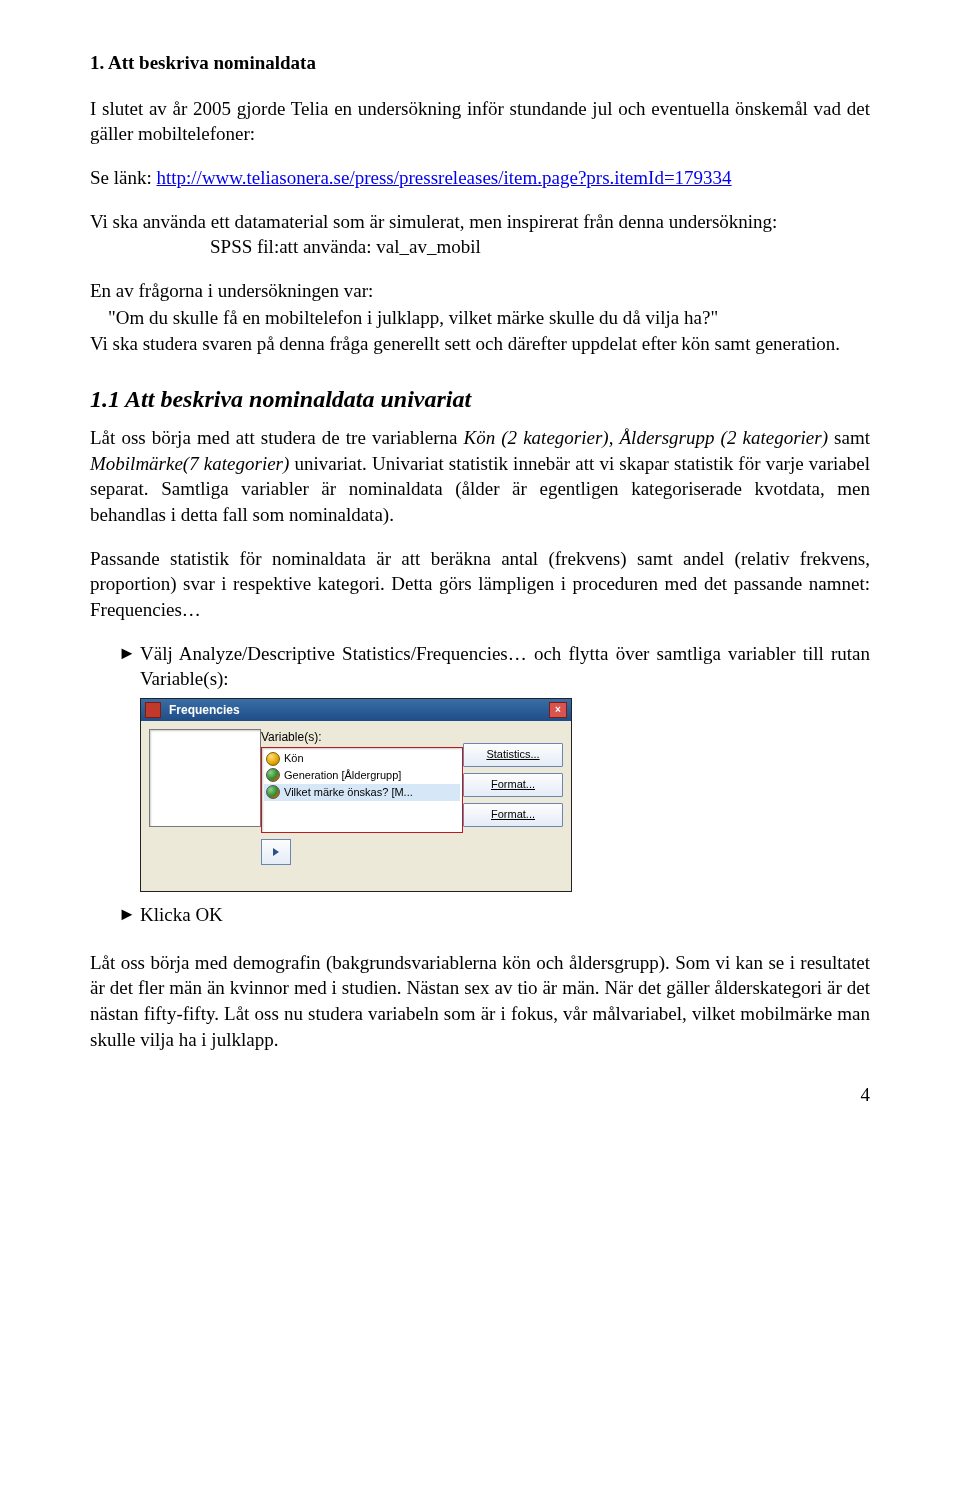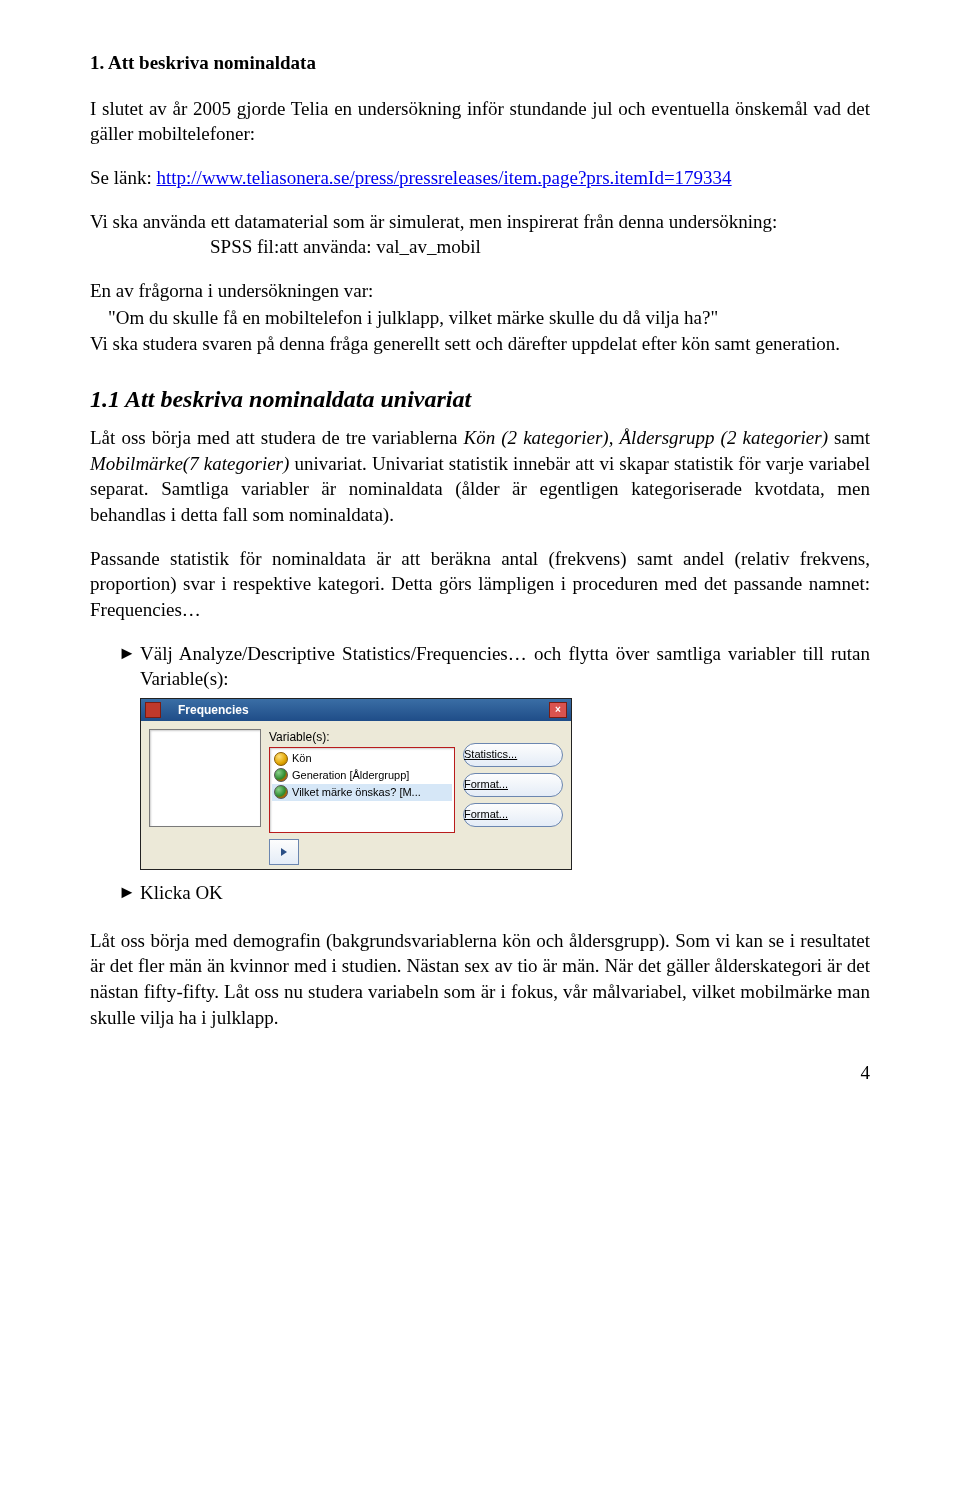--- a/index.html
+++ b/index.html
@@ -75,43 +75,43 @@
     justify-content: space-between;
     height: 22px;
     padding: 0 4px;
     background: linear-gradient(#3a6ea5, #1f4d88);
     color: #fff;
     font-weight: bold;
   }
   .titlebar-left {
     display: flex;
     align-items: center;
-    gap: 17px;
+    gap: 8px;
   }
   .ticon {
     width: 14px;
     height: 14px;
     background: #c0392b;
     border: 1px solid #7a1c12;
   }
   .close-x {
     width: 16px;
     height: 14px;
     background: #d9534f;
     border: 1px solid #7a1c12;
     color: #fff;
     font-size: 10px;
     line-height: 13px;
     text-align: center;
     font-weight: bold;
   }
   .dialog-body {
     display: flex;
-    padding: 8px 8px 4px 8px;
-    gap: 8px;
+    padding: 8px 8px 26px 8px;
+    gap: 0;
   }
   .left-pane {
     width: 110px;
     height: 96px;
     background: #fff;
     border: 1px solid #7a7a7a;
     box-shadow: inset 1px 1px 2px rgba(0,0,0,.2);
   }
   .mid-col {
     flex: 1;
@@ -172,22 +172,23 @@
     width: 100px;
     display: flex;
     flex-direction: column;
     gap: 6px;
     padding-top: 14px;
   }
   .winbtn {
     height: 22px;
     border: 1px solid #6b86b0;
     background: linear-gradient(#fdfdfd, #e4ecf7);
-    border-radius: 12px;
+    border-radius: 1px;
     font-size: 11px;
+    text-align: center;
     line-height: 20px;
     text-decoration: underline;
     text-decoration-color: rgba(0,0,0,0);
   }
   .winbtn span {
     text-decoration: underline;
   }
   .page-no {
     text-align: right;
     font-family: "Times New Roman", serif;

